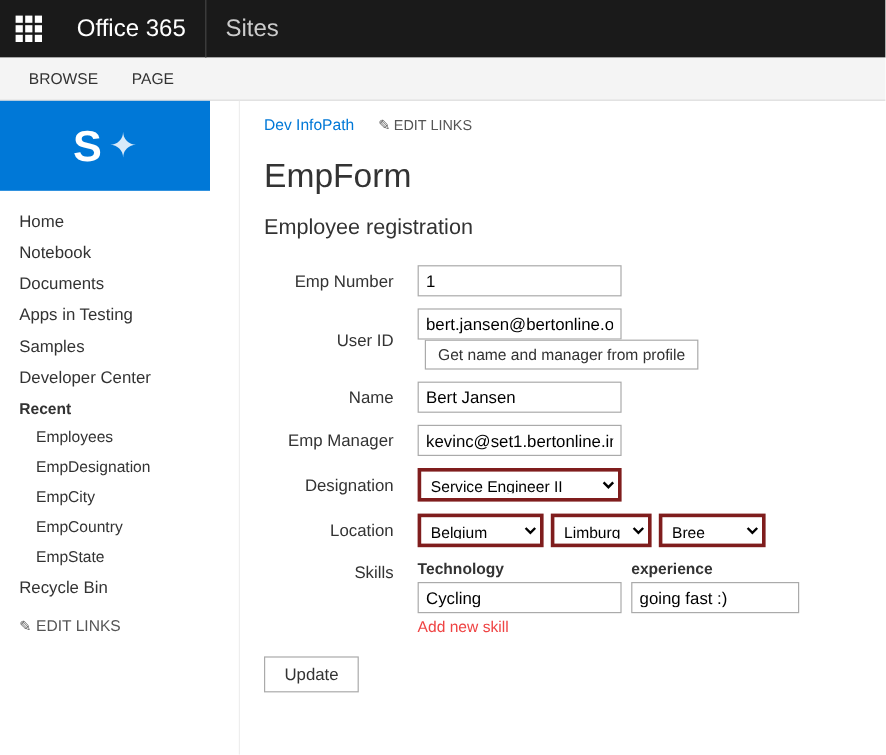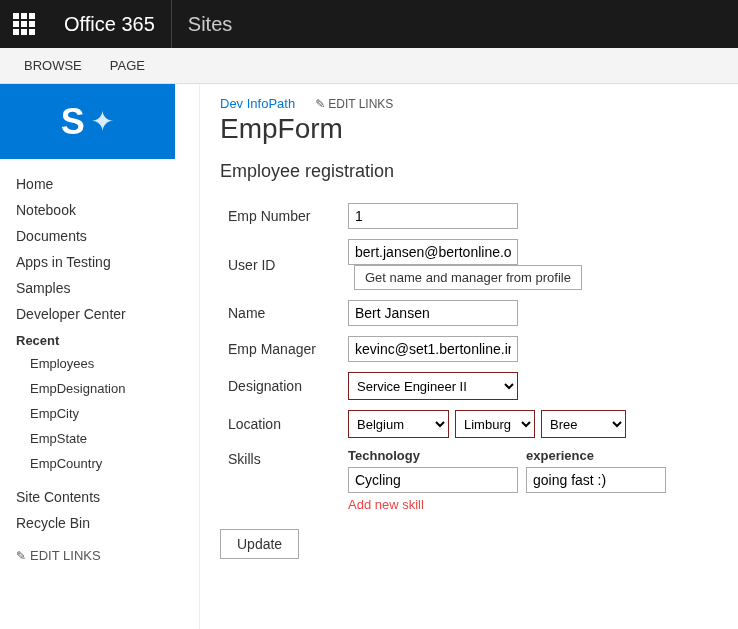--- a/index.html
+++ b/index.html
@@ -129,21 +129,21 @@
     }
 
     
     .content {
       flex: 1;
       padding: 12px 20px;
     }
     .breadcrumb {
       font-size: 13px;
       color: #0078d7;
-      margin-bottom: 2px;
+      margin-bottom: 20px;
       display: flex;
       align-items: center;
       gap: 6px;
     }
     .breadcrumb-edit {
       color: #555;
       font-size: 12px;
       display: flex;
       align-items: center;
       gap: 3px;
@@ -163,21 +163,21 @@
     .form-table {
       border-collapse: collapse;
     }
     .form-table tr {
       vertical-align: middle;
     }
     .form-table td {
       padding: 5px 8px;
     }
     .form-table .label-cell {
-      text-align: left;
+      text-align: right;
       font-size: 14px;
       color: #333;
       white-space: nowrap;
       padding-right: 12px;
       min-width: 120px;
     }
     .form-table input[type="text"] {
       border: 1px solid #aaa;
       padding: 4px 6px;
       font-size: 14px;
@@ -224,21 +224,21 @@
     .update-btn {
       background: #fff;
       border: 1px solid #aaa;
       padding: 6px 16px;
       font-size: 14px;
       cursor: pointer;
       margin-top: 12px;
       color: #333;
     }
     select {
-      border: 1px solid #7f1d1d;
+      border: 3px solid #7f1d1d;
       padding: 4px 4px;
       font-size: 13px;
       background: #fff;
       height: 28px;
     }
     .location-selects {
       display: flex;
       gap: 6px;
       align-items: center;
     }
@@ -284,24 +284,23 @@
       <a href="#">Notebook</a>
       <a href="#">Documents</a>
       <a href="#">Apps in Testing</a>
       <a href="#">Samples</a>
       <a href="#">Developer Center</a>
       <div class="sidebar-section-label">Recent</div>
       <div class="sidebar-sub">
         <a href="#">Employees</a>
         <a href="#">EmpDesignation</a>
         <a href="#">EmpCity</a>
+        <a href="#">EmpCountry</a>
         <a href="#">EmpState</a>
-        <a href="#">EmpCountry</a>
       </div>
-      <a href="#" style="margin-top:8px; display:block; padding:5px 16px; color:#333; text-decoration:none;">Site Contents</a>
       <a href="#" style="display:block; padding:5px 16px; color:#333; text-decoration:none;">Recycle Bin</a>
     </div>
     <div class="sidebar-edit-links">
       <span class="pencil-icon">✎</span>
       <span>EDIT LINKS</span>
     </div>
   </div>
 
   <div class="content">
     

